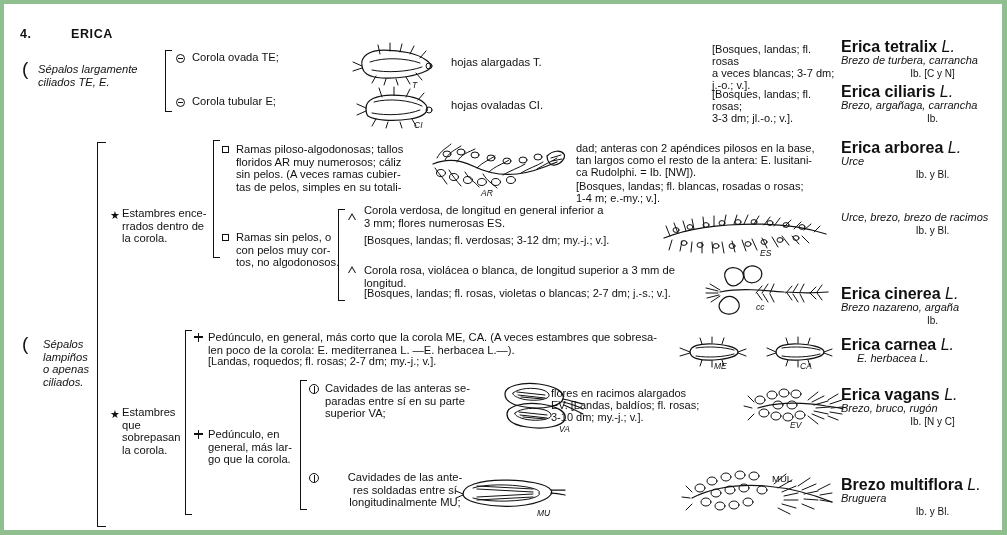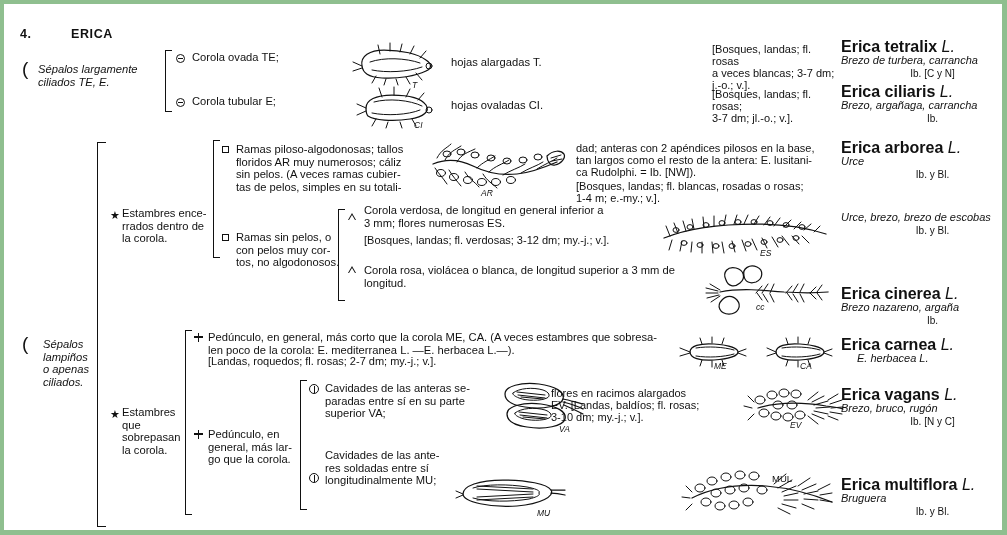--- a/index.html
+++ b/index.html
@@ -118,21 +118,21 @@
     <path class="ink2" d="M22,16 C36,12 58,14 70,20"></path>
     <path class="ink2" d="M20,27 C34,30 56,29 68,24"></path>
     <path class="ink2" d="M30,11 L27,2 M42,9 L42,1 M54,11 L58,3 M66,14 L72,7"></path>
     <path class="ink2" d="M24,33 L20,40 M36,36 L34,42 M48,36 L50,42 M60,33 L64,40"></path>
     <path class="ink2" d="M14,22 L5,18 M14,25 L5,29"></path>
     <circle class="ink2" cx="77" cy="24" r="3"></circle>
     <text class="lbl" x="62" y="42" id="d1">CI</text>
   </svg>
 
   <div class="abs txt small" style="left:712px;top:89px;width:128px;">[Bosques, landas; fl. rosas;
-3-7 dm; jl.-o.; v.].</div>
+3-3 dm; jl.-o.; v.].</div>
 
   <div class="abs" style="left:841px;top:85px;width:166px;">
     <div class="sp-name"><span id="s1n">Erica ciliaris</span> <span class="it" style="font-weight:normal" id="s1a">L.</span></div>
     <div class="sp-common">Brezo, argañaga, carrancha</div>
     <div class="sp-region">Ib.</div>
   </div>
 
   <div class="abs curve" style="left:22px;top:334px;">(</div>
   <div class="abs txt" style="left:43px;top:338px;width:110px;"><span class="it" id="g2a">Sépalos
 lampiños
@@ -233,29 +233,30 @@
         <ellipse cx="72" cy="40" rx="3" ry="2.4"></ellipse>
       <ellipse cx="88" cy="38" rx="3" ry="2.4"></ellipse>
         <ellipse cx="104" cy="36" rx="3" ry="2.4"></ellipse>
       <ellipse cx="120" cy="34" rx="3" ry="2.4"></ellipse>
         <ellipse cx="136" cy="32" rx="3" ry="2.4"></ellipse>
     </g>
     <text class="lbl" x="100" y="50" id="d3">ES</text>
   </svg>
 
   <div class="abs" style="left:841px;top:211px;width:166px;">
-    <div class="sp-common">Urce, brezo, brezo de escobas</div>
+    <div class="sp-common">Urce, brezo, brezo de racimos</div>
     <div class="sp-region">Ib. y Bl.</div>
   </div>
 
   <div class="tri" style="left:348px;top:266px;">
       <i></i>
     </div>
   <div class="abs txt" style="left:364px;top:264px;width:320px;"><span id="e4lead">Corola rosa, violácea o blanca, de longitud superior a 3 mm de
 longitud.</span></div>
+  <div class="abs txt small" style="left:364px;top:288px;width:330px;">[Bosques, landas; fl. rosas, violetas o blancas; 2-7 dm; j.-s.; v.].</div>
 
   <svg class="abs" style="left:700px;top:262px;" width="132" height="56">
     <path class="ink" d="M20,30 C40,26 62,28 84,30 C100,31 116,31 128,30"></path>
     <path class="ink" d="M26,18 C22,10 28,4 36,6 C44,8 46,16 40,21 C34,26 28,24 26,18 Z"></path>
     <path class="ink" d="M44,14 C42,6 50,2 57,5 C64,8 63,17 56,20 C50,22 45,20 44,14 Z"></path>
     <path class="ink" d="M22,38 C16,44 20,52 29,52 C38,52 42,44 37,38 C33,33 26,33 22,38 Z"></path>
     <g class="ink2">
       <path d="M6,26 L18,29 M6,31 L18,31 M7,36 L19,33 M10,22 L20,28 M11,40 L20,34"></path>
       <path d="M62,24 L56,31 M68,22 L62,31 M74,22 L70,31 M62,38 L57,31 M68,40 L63,32 M74,40 L70,32"></path>
       <path d="M92,24 L86,31 M98,22 L93,30 M104,22 L100,30 M92,38 L87,31 M98,40 L93,32 M104,40 L100,32"></path>
@@ -356,21 +357,21 @@
 
   <div class="abs" style="left:841px;top:388px;width:166px;">
     <div class="sp-name"><span id="s6n">Erica vagans</span> <span class="it" style="font-weight:normal" id="s6a">L.</span></div>
     <div class="sp-common">Brezo, bruco, rugón</div>
     <div class="sp-region">Ib. [N y C]</div>
   </div>
 
   <div class="circ1" style="left:309px;top:473px;">
       <i></i>
     </div>
-  <div class="abs txt" style="left:325px;top:449px;width:160px;"><span id="e7lead">Cavidades de las ante-
+  <div class="abs txt" style="left:325px;top:471px;width:160px;text-align:center;"><span id="e7lead">Cavidades de las ante-
 res soldadas entre sí
 longitudinalmente MU;</span></div>
 
   <svg class="abs" style="left:455px;top:470px;" width="110" height="50">
     <path class="ink" d="M8,24 C8,16 24,10 48,10 C72,10 92,14 96,20 C100,26 86,34 62,36 C36,38 8,32 8,24 Z"></path>
     <path class="ink2" d="M18,18 C30,14 54,14 72,17 C82,19 86,21 84,23"></path>
     <path class="ink2" d="M18,28 C32,32 56,32 74,29 C82,27 86,25 84,23"></path>
     <path class="ink2" d="M22,16 L78,19 M22,19 L78,22 M22,30 L78,27 M22,27 L78,24"></path>
     <path class="ink" d="M96,20 C100,20 106,20 110,20 M96,23 C101,23 106,24 110,25"></path>
     <path class="ink2" d="M8,24 L1,21 M8,25 L1,28"></path>
@@ -396,18 +397,18 @@
       <ellipse cx="76" cy="28" rx="5" ry="4"></ellipse>
       <path d="M88,22 L100,12 M92,26 L106,18 M96,30 L110,24 M98,34 L112,31 M98,38 L112,38 M96,42 L110,46 M92,46 L104,52"></path>
       <path d="M112,24 L124,16 M116,28 L130,22 M118,32 L132,29 M118,37 L132,38 M116,42 L128,47"></path>
       <path d="M132,28 L144,22 M134,33 L146,31 M134,38 L146,40"></path>
       <path d="M6,30 L0,24 M4,36 L-4,35 M6,42 L0,48"></path>
     </g>
     <text class="lblb" x="86" y="20" id="d7r">MUL</text>
   </svg>
 
   <div class="abs" style="left:841px;top:478px;width:166px;">
-    <div class="sp-name"><span id="s7n">Erica multiflora</span> <span class="it" style="font-weight:normal" id="s7a">L.</span></div>
+    <div class="sp-name"><span id="s7n">Brezo multiflora</span> <span class="it" style="font-weight:normal" id="s7a">L.</span></div>
     <div class="sp-common">Bruguera</div>
     <div class="sp-region">Ib. y Bl.</div>
   </div>
 
 </div>
 
 </body></html>

